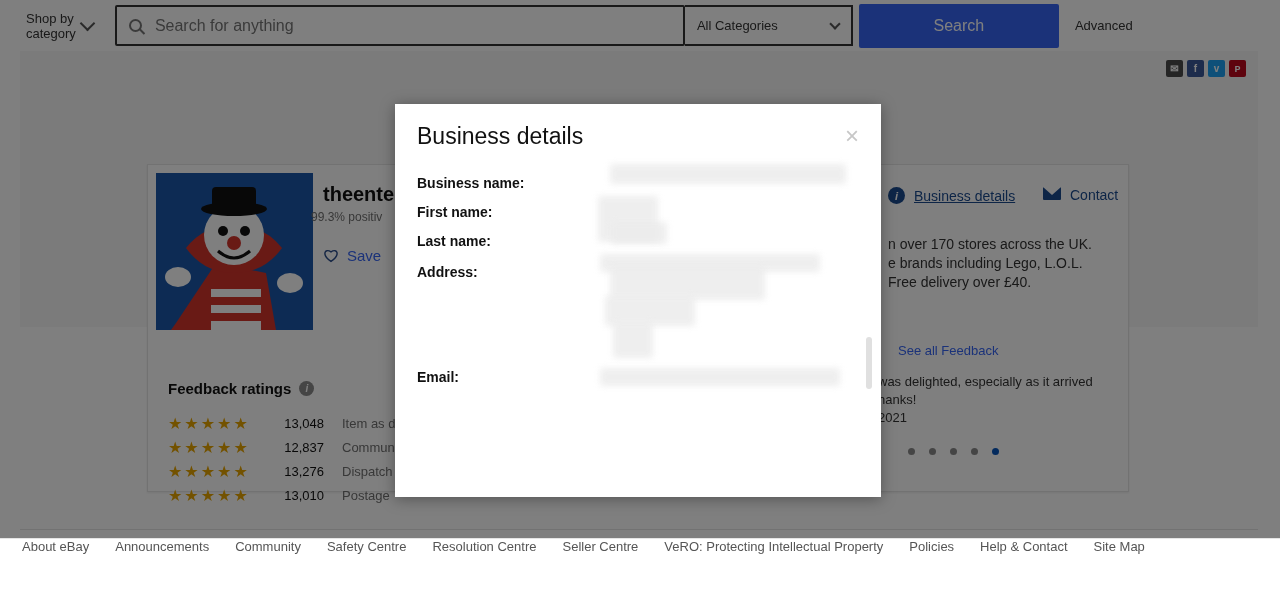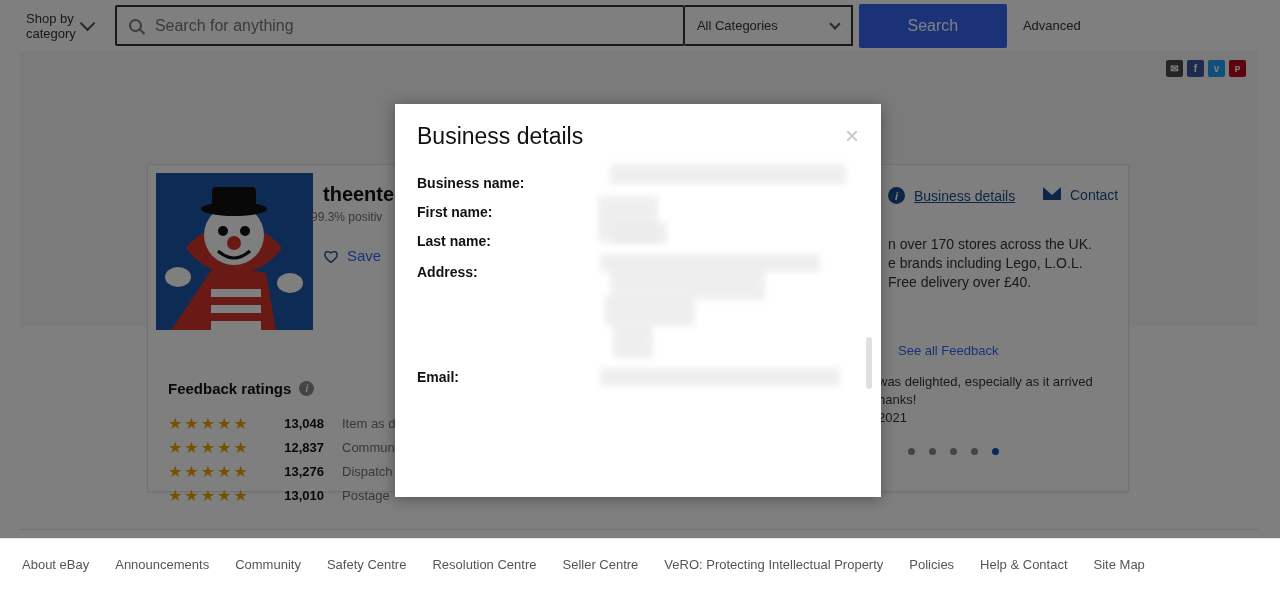--- a/index.html
+++ b/index.html
@@ -39,21 +39,21 @@
   .search-input { border:0; outline:0; font-size:16px; color:#1d4ed8; flex:1; font-family:"Liberation Sans", sans-serif; background:transparent;}
 
   .catsel {
     width:168px; height:41px; border:2px solid #333; border-left:0; background:#fff;
     display:flex; align-items:center; justify-content:space-between; padding:0 12px;
     font-size:13px; color:#333; cursor:pointer;
   }
   .catsel .chev2 { width:8px;height:8px;border-right:2px solid #555;border-bottom:2px solid #555;transform:rotate(45deg);margin-bottom:4px;}
 
   .searchbtn {
-    margin-left:6px; width:148px; height:44px; background:#3665f3; color:#fff;
+    margin-left:6px; width:200px; height:44px; background:#3665f3; color:#fff;
     border:0; border-radius:2px; font-size:16px; cursor:pointer; font-family:"Liberation Sans", sans-serif;
   }
   .advanced { margin-left:16px; font-size:13px; color:#333; cursor:pointer; }
 
   
   .page { position:absolute; top:51px; left:0; width:1280px; height:538px; background:#fff; }
 
   .hero { position:absolute; left:20px; top:0; width:1238px; height:276px; background:#f7f7f7; }
 
   .share { position:absolute; right:34px; top:9px; display:flex; gap:4px; }
@@ -63,61 +63,61 @@
 
   .card {
     position:absolute; left:147px; top:113px; width:982px; height:328px;
     background:#fff; border:1px solid #e5e5e5; box-shadow:0 1px 2px rgba(0,0,0,.08);
   }
 
   .avatar { position:absolute; left:8px; top:8px; width:157px; height:157px; background:#1b57a8; overflow:hidden;}
   .seller-name { position:absolute; left:175px; top:18px; font-size:20px; font-weight:700; color:#111;
                  white-space:nowrap; overflow:hidden; }
   .seller-pos { position:absolute; left:163px; top:45px; font-size:12px; color:#707070; white-space:nowrap;}
-  .save { position:absolute; left:175px; top:82px; display:flex; align-items:flex-end; gap:8px;
+  .save { position:absolute; left:175px; top:82px; display:flex; align-items:flex-start; gap:8px;
           color:#3665f3; font-size:15px; cursor:pointer;}
   .heart { width:16px;height:16px; }
 
   .bdlink { position:absolute; left:740px; top:22px; display:flex; align-items:center; gap:9px; font-size:14px; }
   .infoicon { width:17px;height:17px;border-radius:50%;background:#1b4b8f;color:#fff;font-size:11px;
               font-weight:700;font-style:italic;display:flex;align-items:center;justify-content:center;}
   .bdlink a { color:#1b4b8f; text-decoration:underline; cursor:pointer;}
   .contact { position:absolute; left:895px; top:22px; display:flex; gap:9px; font-size:14px; color:#1b4b8f; cursor:pointer;}
   .envelope { width:18px;height:13px;background:#1b4b8f;position:relative;border-radius:1px;}
   .envelope:after{content:"";position:absolute;top:0;left:0;width:0;height:0;border-left:9px solid transparent;border-right:9px solid transparent;border-top:8px solid #fff;}
 
   .desc { position:absolute; left:740px; top:70px; width:380px; font-size:14px; color:#333; line-height:19px; }
 
   .fbtitle { position:absolute; left:20px; top:215px; display:flex; align-items:center; gap:8px;
              font-size:15px; font-weight:700; color:#111;}
   .fbtitle .i2 { width:15px;height:15px;border-radius:50%;background:#8a8a8a;color:#fff;font-size:10px;
                  font-style:italic;font-weight:700;display:flex;align-items:center;justify-content:center;}
   .fbrow { position:absolute; left:20px; display:flex; align-items:center; font-size:13px; }
   .stars { color:#e6a400; font-size:16px; letter-spacing:2px; width:92px; }
-  .fbcount { font-weight:700; color:#111; width:64px; text-align:right; margin-right:18px;}
+  .fbcount { font-weight:400; color:#111; width:64px; text-align:right; margin-right:18px;}
   .fblabel { color:#707070; }
 
   .seeall { position:absolute; left:750px; top:178px; font-size:13px; color:#3665f3; cursor:pointer;}
   .review { position:absolute; left:730px; top:208px; width:400px; font-size:13px; color:#333; line-height:18px;}
   .dots { position:absolute; left:760px; top:283px; display:flex; gap:14px; }
   .dot { width:7px;height:7px;border-radius:50%;background:#8a8a8a;cursor:pointer;}
   .dot.on { background:#0654ba; }
 
   .statrow { position:absolute; left:147px; top:489px; font-size:13px; color:#555; }
   .statrow b { color:#111; }
   .statrow .sep { color:#c0c0c0; margin:0 7px; }
 
   .divider { position:absolute; left:20px; top:478px; width:1238px; height:1px; background:#e5e5e5;}
 
   
   .dim { position:absolute; left:0; top:0; width:1280px; height:589px; background:rgba(0,0,0,0.5); }
 
   
   .footer { position:absolute; left:0; top:538px; width:1280px; height:51px; background:#fff;
-            border-top:1px solid #e5e5e5; display:flex; align-items:center; padding-left:22px; gap:26px; }
+            border-top:1px solid #e5e5e5; display:flex; padding-left:22px; gap:26px; }
   .footer a { font-size:13px; color:#555; text-decoration:none; white-space:nowrap; cursor:pointer;}
 
   
   .modal {
     position:absolute; left:395px; top:104px; width:486px; height:393px;
     background:#fff; box-shadow:0 2px 14px rgba(0,0,0,.35); z-index:50;
   }
   .modal-title { position:absolute; left:22px; top:19px; font-size:23px; color:#111; }
   .modal-close { position:absolute; right:18px; top:22px; width:22px;height:22px; color:#c7c7c7;
                  font-size:24px; line-height:20px; cursor:pointer; text-align:center; font-family:"Liberation Sans", sans-serif;}

